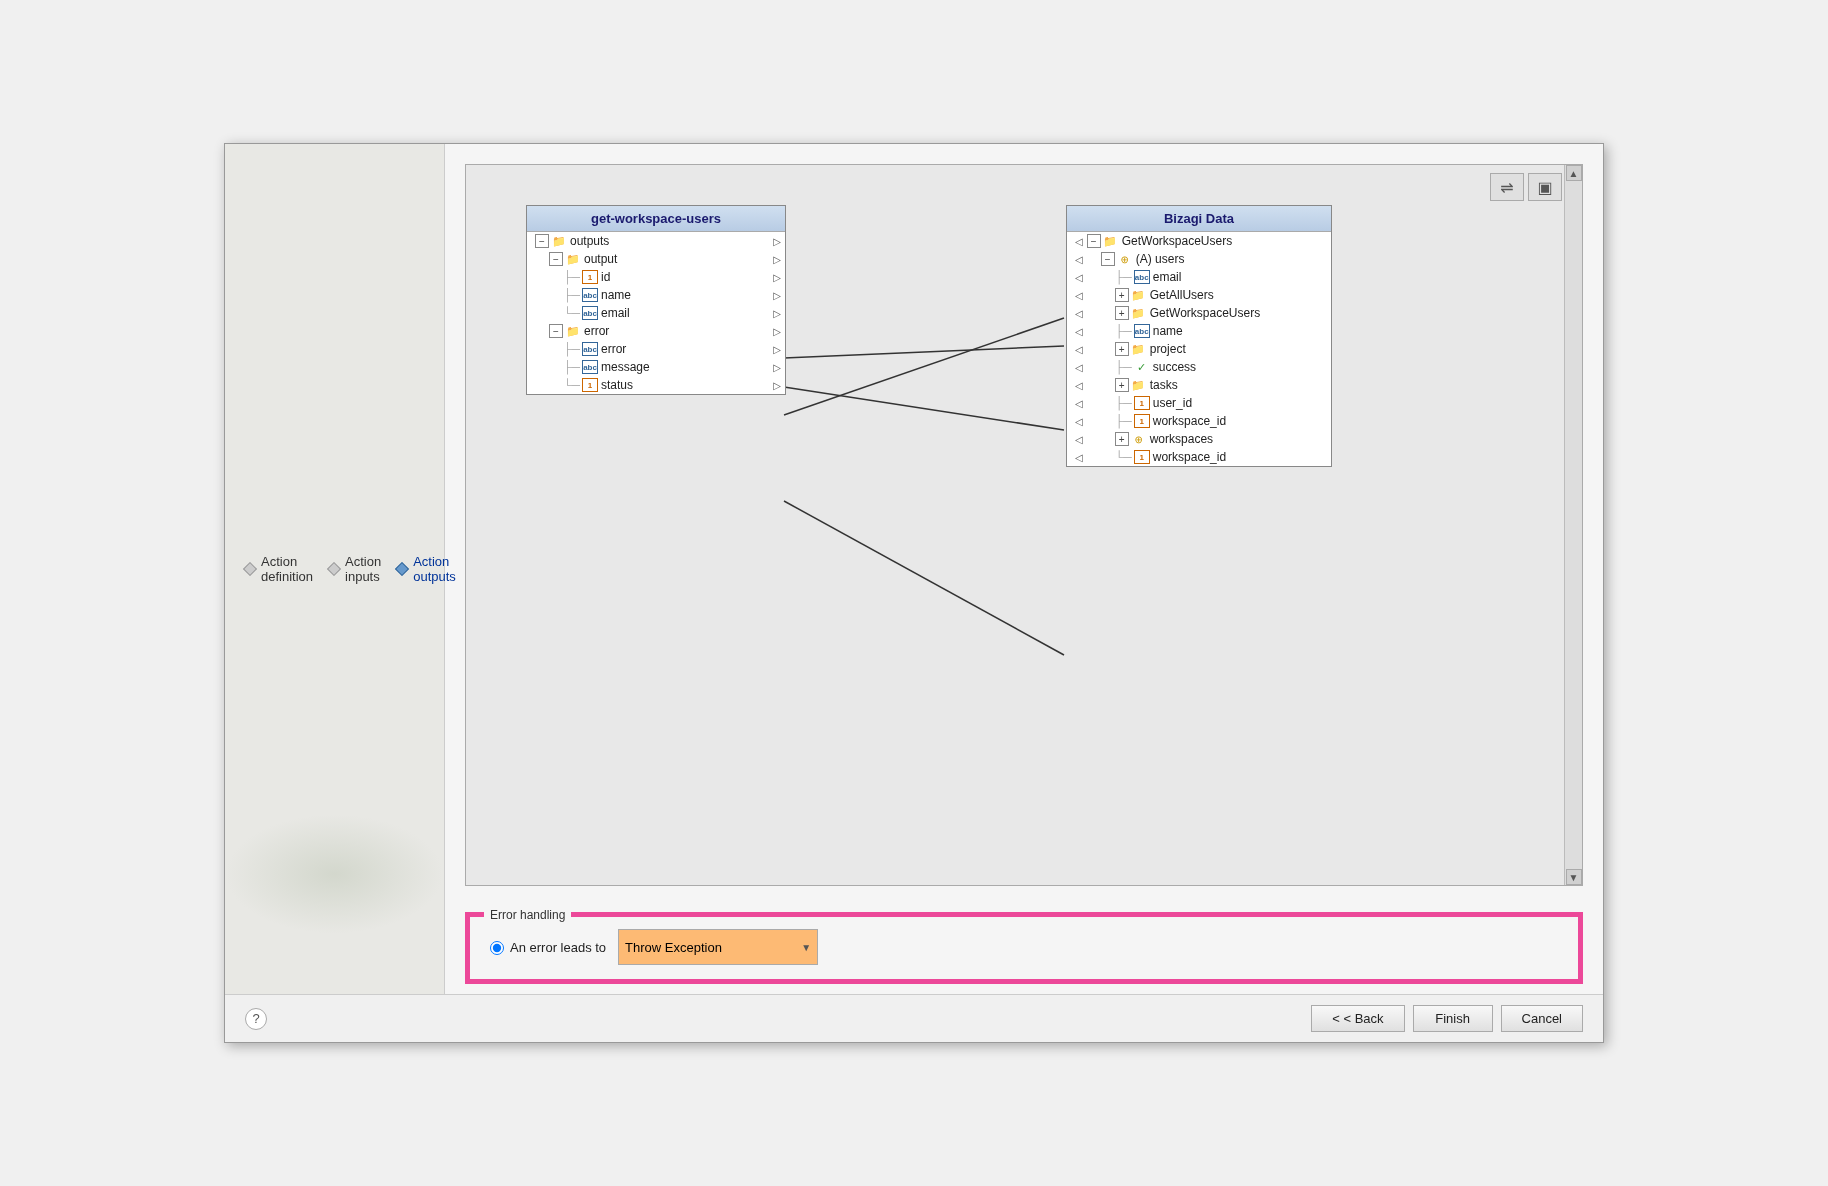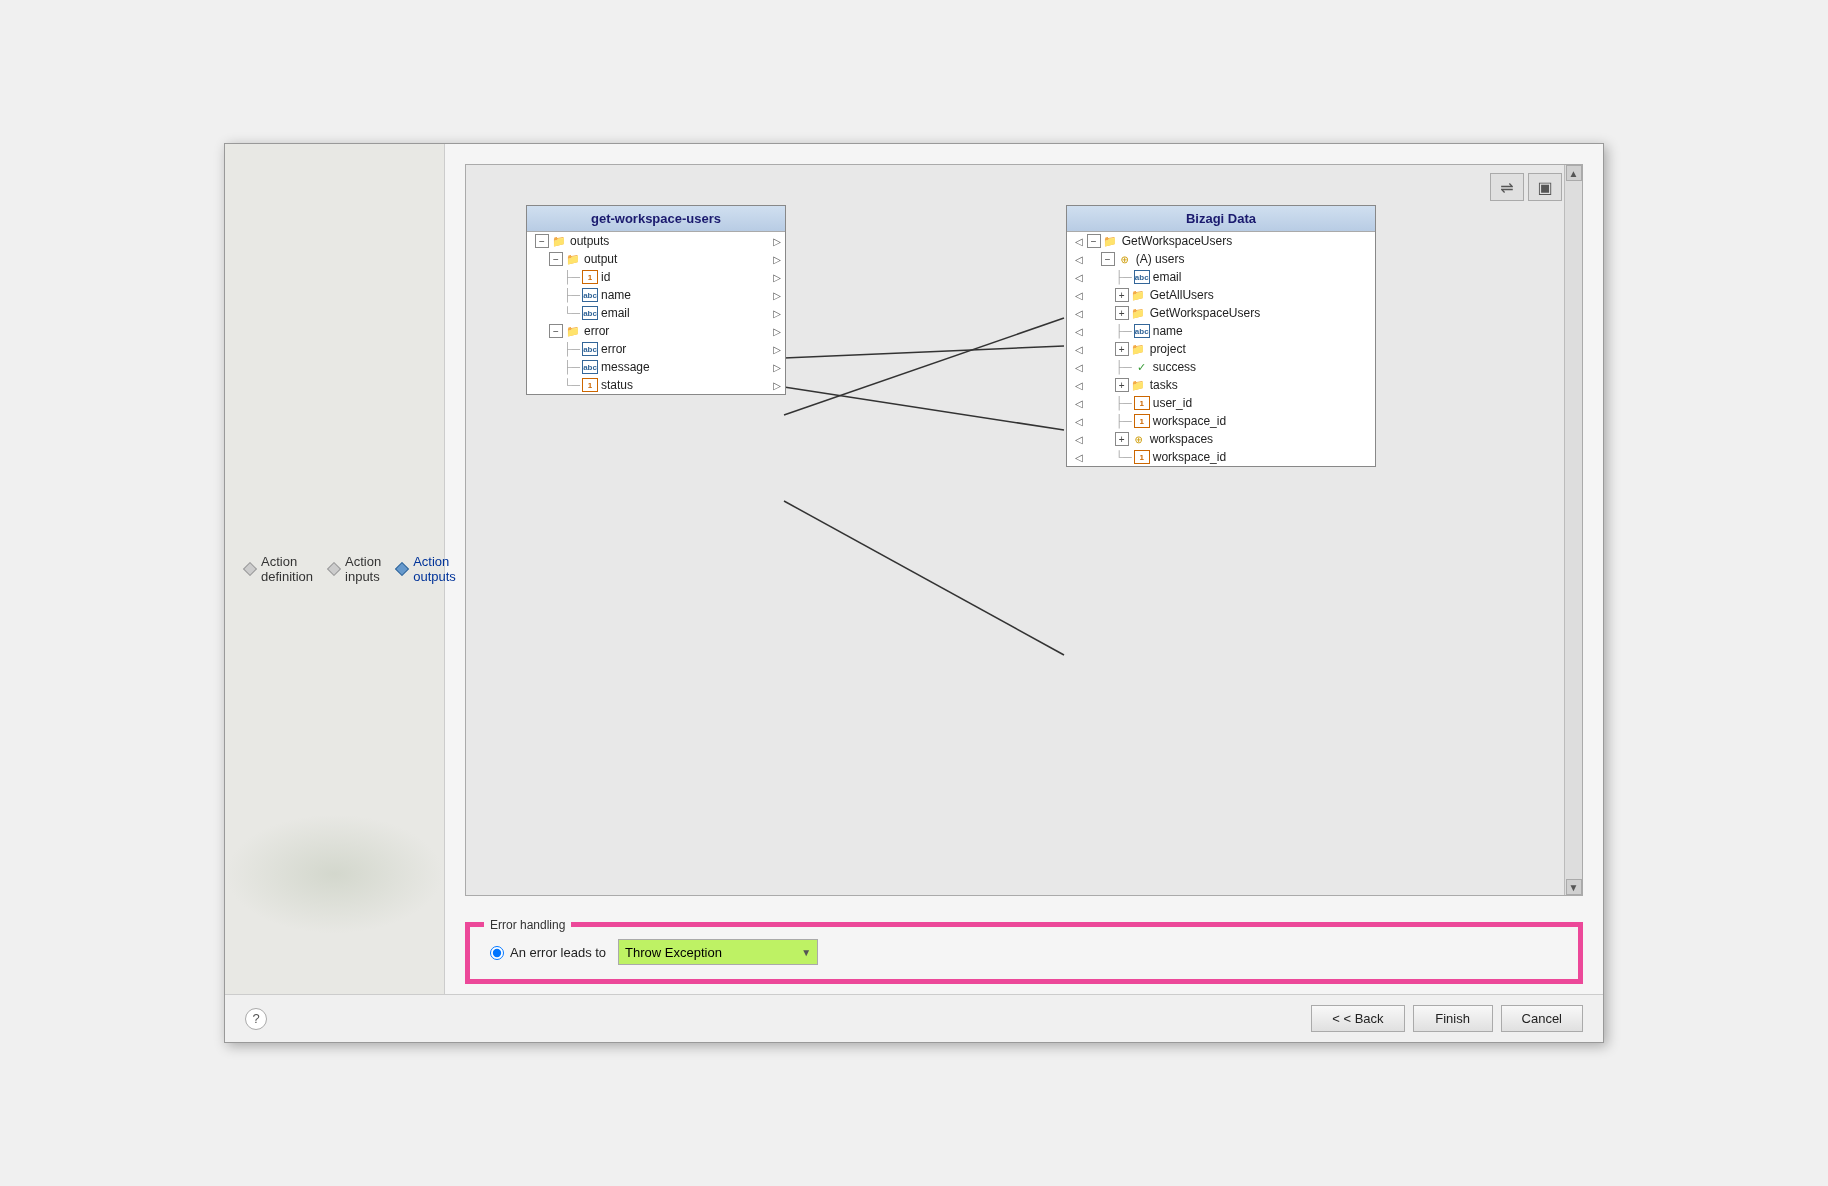--- a/index.html
+++ b/index.html
@@ -174,21 +174,21 @@
       background: white;
       border: 1px solid #888;
       min-width: 200px;
     }
     .source-panel {
       left: 60px;
       width: 260px;
     }
     .target-panel {
       left: 600px;
-      width: 310px;
+      width: 266px;
     }
     .panel-header {
       background: linear-gradient(to bottom, #d0dff0, #b8cce4);
       padding: 5px 10px;
       font-size: 13px;
       font-weight: bold;
       color: #1a1a6e;
       border-bottom: 1px solid #aaa;
       text-align: center;
     }
@@ -291,23 +291,23 @@
       align-items: flex-end;
       gap: 6px;
       font-size: 13px;
       color: #222;
     }
     .radio-label input[type=radio] {
       width: 14px;
       height: 14px;
     }
     .dropdown-select {
-      height: 26px;
+      height: 36px;
       border: 1px solid #aaa;
-      background: #bef264;
+      background: #fdba74;
       padding: 0 6px;
       font-size: 13px;
       min-width: 200px;
       display: flex;
       align-items: center;
       justify-content: space-between;
       cursor: pointer;
     }
     .dropdown-arrow {
       font-size: 10px;

